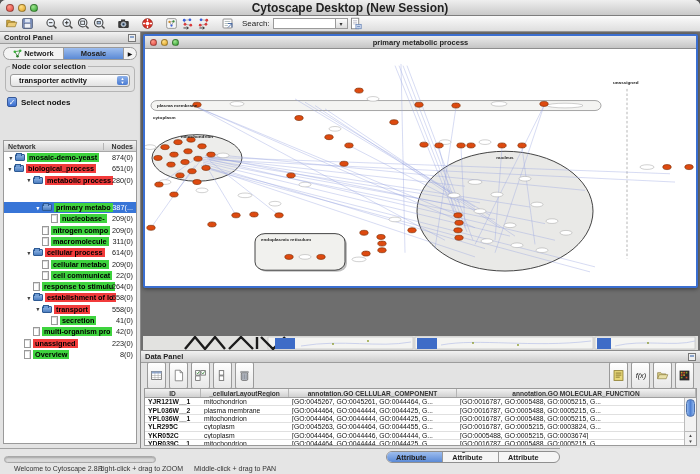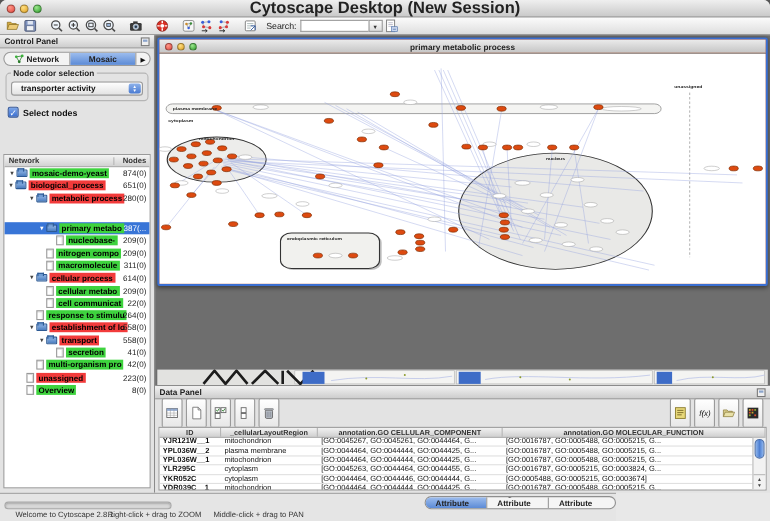--- a/index.html
+++ b/index.html
@@ -2,21 +2,21 @@
 <html><head>
 <meta charset="utf-8">
 <style>
   html,body{margin:0;padding:0;background:#555;}
   *{box-sizing:border-box;font-family:"Liberation Sans",sans-serif;}
   #app{position:relative;width:700px;height:474px;background:#e8e8e8;overflow:hidden;
        border-radius:6px 6px 0 0;font-size:8px;color:#111;}
   
   .titlebar{position:absolute;left:0;top:0;width:700px;height:16px;
     background:linear-gradient(#efefef,#c9c9c9);border-bottom:1px solid #7d7d7d;
-    display:flex;align-items:center;justify-content:center;font-size:15px;font-weight:bold;color:#222;}
+    display:flex;align-items:center;justify-content:center;font-size:12px;font-weight:bold;color:#222;}
   .lights{position:absolute;left:6px;top:4px;display:flex;gap:4px;}
   .light{width:8px;height:8px;border-radius:50%;border:0.5px solid rgba(0,0,0,.35);}
   .light.r{background:radial-gradient(circle at 35% 30%,#ff9a8a,#e2463f);}
   .light.y{background:radial-gradient(circle at 35% 30%,#ffe084,#dfa123);}
   .light.g{background:radial-gradient(circle at 35% 30%,#9ee88f,#2f9e2c);}
   
   .toolbar{position:absolute;left:0;top:16px;width:700px;height:16px;
     background:linear-gradient(#fbfbfb,#dedede);border-bottom:1px solid #979797;
     display:flex;align-items:center;padding:0 4px;}
   .tbtn{width:15px;height:14px;display:flex;align-items:center;justify-content:center;margin-right:1px;}
@@ -63,21 +63,21 @@
   .folder{width:10px;height:7px;border-radius:1px;background:linear-gradient(#8fb4e4,#4c7ec0);border:0.5px solid #2d5a94;position:relative;}
   .folder::before{content:"";position:absolute;left:0;top:-2px;width:4px;height:2px;background:#6f9cd4;border:0.5px solid #2d5a94;border-bottom:none;}
   .file{width:7px;height:9px;background:#fff;border:0.7px solid #999;box-shadow:inset -1px 1px 0 #ddd;}
   .tlabel{padding:0 2px;overflow:hidden;max-width:92px;color:#000;}
   .tlabel.green{background:#3ed33e;}
   .tlabel.red{background:#f23b3b;}
   .tcount{position:absolute;right:3px;font-weight:normal;color:#222;background:transparent;}
   .trow.selected .tcount{color:#fff;}
   
   .desktop{position:absolute;left:141px;top:32px;width:559px;height:318px;background:#6e6e6e;}
-  .iframe{position:absolute;left:2px;top:2px;right:2px;height:226px;border:2px solid #3b6fd1;border-radius:2px;
+  .iframe{position:absolute;left:2px;top:2px;right:2px;height:254px;border:2px solid #3b6fd1;border-radius:2px;
     background:#c2410c;box-shadow:0 1px 4px rgba(0,0,0,.45);}
   .iframe .tbar{height:13px;background:linear-gradient(#ebebeb,#c5c5c5);border-bottom:1px solid #8e8e8e;
     display:flex;align-items:center;justify-content:center;font-size:7.5px;font-weight:bold;color:#222;position:relative;}
   .iframe .lights{left:5px;top:3px;}
   .iframe .light{width:7px;height:7px;}
   .canvas{position:absolute;left:0;right:0;top:13px;bottom:0;background:#fff;overflow:hidden;}
   .canvas svg{display:block;}
   .strip{position:absolute;left:2px;right:2px;bottom:0;height:14px;background:#e2e2e0;}
   
   .dpanel{position:absolute;left:141px;top:350px;width:559px;height:98px;background:#e3e3e3;border-top:1px solid #8b8b8b;}

